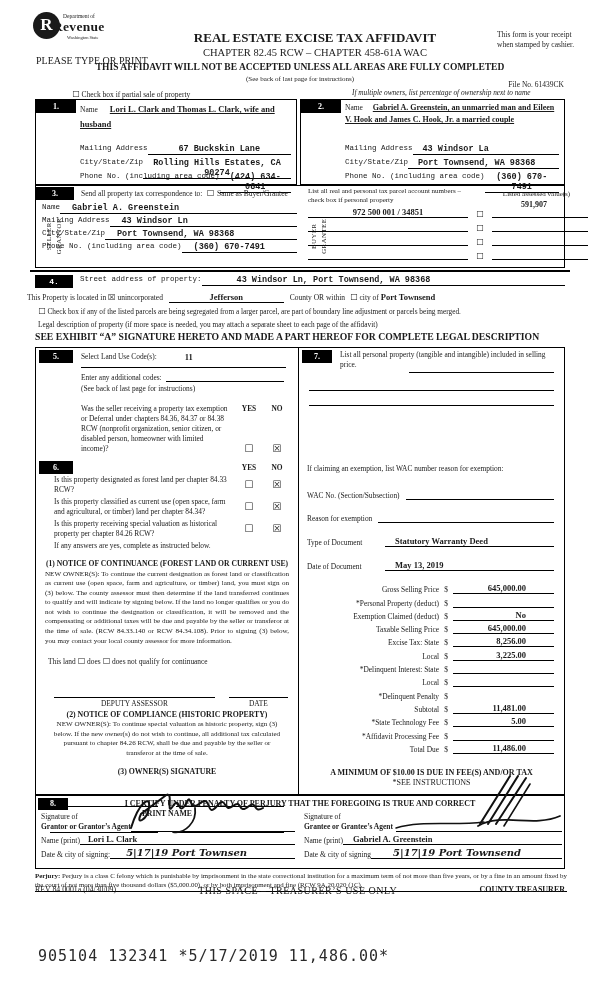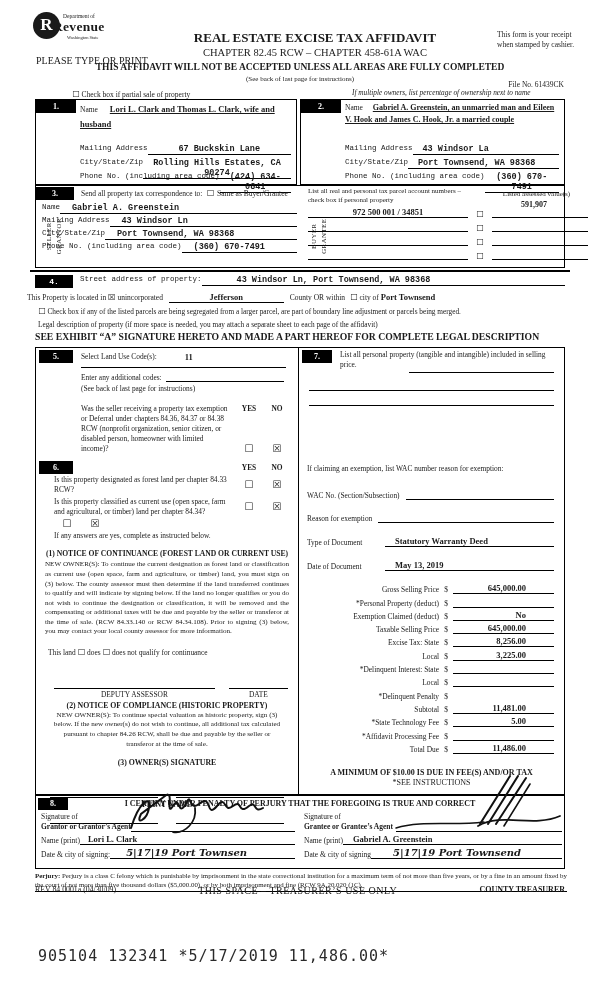--- a/index.html
+++ b/index.html
@@ -234,20 +234,21 @@
         <span style="flex:1; line-height:1.3;">Is this property designated as forest land per chapter 84.33 RCW?</span>
         <span class="cb ctr" style="width:26px; font-size:10px;">☐</span>
         <span class="cb ctr" style="width:26px; font-size:10px; margin-left:2px;">☒</span>
       </div>
       <div style="display:flex; align-items:center; margin:3px 8px 0 18px;">
         <span style="flex:1; line-height:1.3;">Is this property classified as current use (open space, farm and agricultural, or timber) land per chapter 84.34?</span>
         <span class="cb ctr" style="width:26px; font-size:10px;">☐</span>
         <span class="cb ctr" style="width:26px; font-size:10px; margin-left:2px;">☒</span>
       </div>
       <div style="display:flex; align-items:center; margin:3px 8px 0 18px;">
+        <span style="flex:1; line-height:1.3;">Is this property receiving special valuation as historical property per chapter 84.26 RCW?</span>
         <span class="cb ctr" style="width:26px; font-size:10px;">☐</span>
         <span class="cb ctr" style="width:26px; font-size:10px; margin-left:2px;">☒</span>
       </div>
       <div style="margin:2px 0 0 18px;">If any answers are yes, complete as instructed below.</div>
 
       <div class="b ctr" style="margin-top:9px; font-size:7.6px;">(1) NOTICE OF CONTINUANCE (FOREST LAND OR CURRENT USE)</div>
       <div style="margin:2px 9px 0 9px; text-align:justify; font-size:7.1px; line-height:1.35;">NEW OWNER(S): To continue the current designation as forest land or classification as current use (open space, farm and agriculture, or timber) land, you must sign on (3) below.  The county assessor must then determine if the land transferred continues to qualify and will indicate by signing below. If the land no longer qualifies or you do not wish to continue the designation or classification, it will be removed and the compensating or additional taxes will be due and payable by the seller or transferor at the time of sale.  (RCW 84.33.140 or RCW 84.34.108).  Prior to signing (3) below, you may contact your local county assessor for more information.</div>
 
       <div style="margin:11px 0 0 12px;">
         <span>This land</span>

